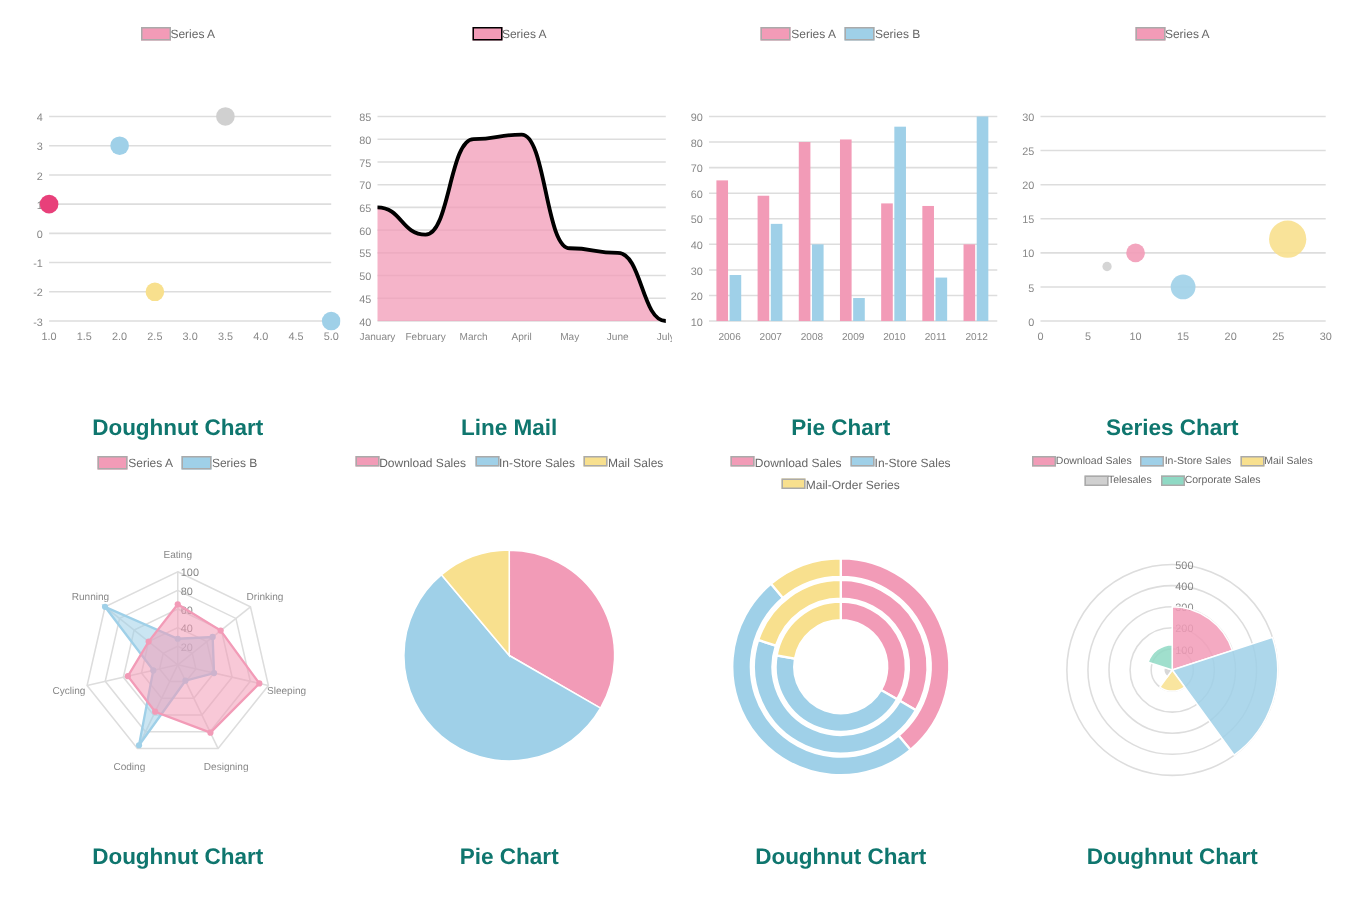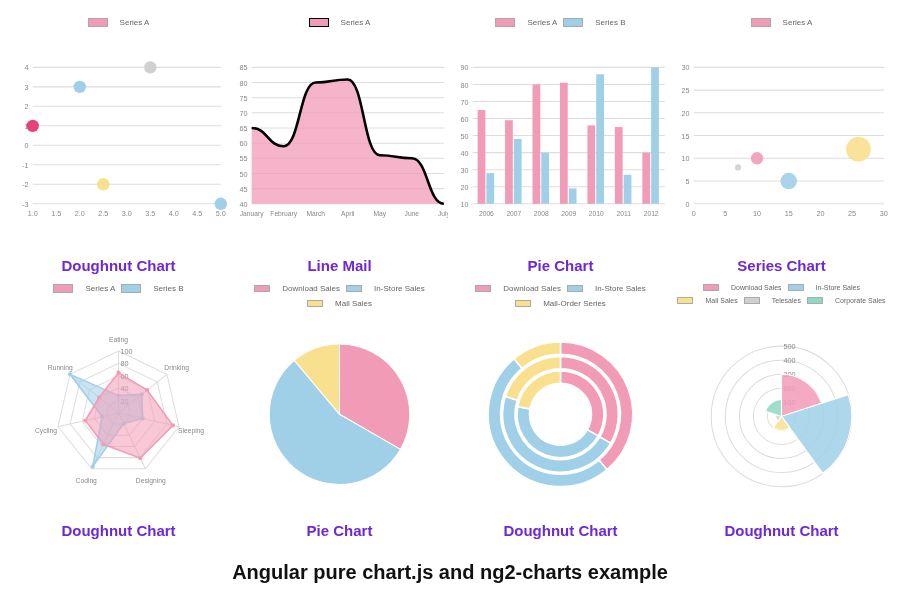--- a/index.html
+++ b/index.html
@@ -1,22 +1,22 @@
 <!DOCTYPE html>
 <html><head>
 <meta charset="utf-8">
 <style>
   * { box-sizing: border-box; margin: 0; padding: 0; }
   body { width: 900px; height: 600px; background: #fff; font-family: Arial, sans-serif; overflow: hidden; }
   .grid { display: grid; grid-template-columns: repeat(4, 1fr); grid-template-rows: 1fr 1fr auto; gap: 10px 4px; padding: 18px 10px 10px 10px; height: 100%; }
   .cell { display: flex; flex-direction: column; align-items: center; }
   .chart { width: 100%; flex: 1; position: relative; }
-  .title { font-weight: 700; font-size: 15px; color: #6d28d9; margin-top: 4px; text-align: center; }
+  .title { font-weight: 700; font-size: 15px; color: #0f766e; margin-top: 4px; text-align: center; }
   .legend { display: flex; justify-content: center; gap: 6px; font-size: 8px; color: #666; margin-bottom: 2px; flex-wrap: wrap; }
-  .legend-item { display: flex; align-items: center; gap: 12px; }
+  .legend-item { display: flex; align-items: flex-start; gap: 0; }
   .swatch { width: 20px; height: 9px; border: 1px solid #aaa; }
   .swatch.mini { width: 16px; height: 7px; }
   .pink { background: #f29bb7; }
   .blue { background: #9fd0e8; }
   .yellow { background: #f8e08e; }
   .teal { background: #8fd9c4; }
   .grey { background: #d0d0d0; }
   .caption { grid-column: 1 / -1; text-align: center; font-weight: 800; font-size: 20px; color: #111; padding: 12px 0 6px 0; }
   svg { display: block; width: 100%; height: 100%; }
   .axis { stroke: #ddd; stroke-width: 1; }
@@ -354,14 +354,13 @@
           <text x="107" y="24" class="tick-text">500</text>
           <path d="M 105 89 L 105 48.2 A 40.8 40.8 0 0 1 143.80310586484225 76.39210662950215 Z" fill="#f29bb7" fill-opacity="0.85" stroke="#fff"></path>
           <path d="M 105 89 L 169.67184310807045 67.98684438250358 A 68 68 0 0 1 144.96939715588817 144.0131556174964 Z" fill="#9fd0e8" fill-opacity="0.85" stroke="#fff"></path>
           <path d="M 105 89 L 112.99387943117763 100.00263112349928 A 13.6 13.6 0 0 1 97.00612056882237 100.00263112349928 Z" fill="#f8e08e" fill-opacity="0.85" stroke="#fff"></path>
           <path d="M 105 89 L 101.80244822752894 93.40105244939971 A 5.44 5.44 0 0 1 99.82625255135436 87.31894755060029 Z" fill="#d0d0d0" fill-opacity="0.85" stroke="#fff"></path>
           <path d="M 105 89 L 89.47875765406309 83.95684265180086 A 16.32 16.32 0 0 1 105 72.68 Z" fill="#8fd9c4" fill-opacity="0.85" stroke="#fff"></path>
         </svg>
       </div>
     <div class="title">Doughnut Chart</div>
   </div>
-  <div class="caption">Angular pure chart.js and ng2-charts example</div>
 </div>
 
 </body></html>

